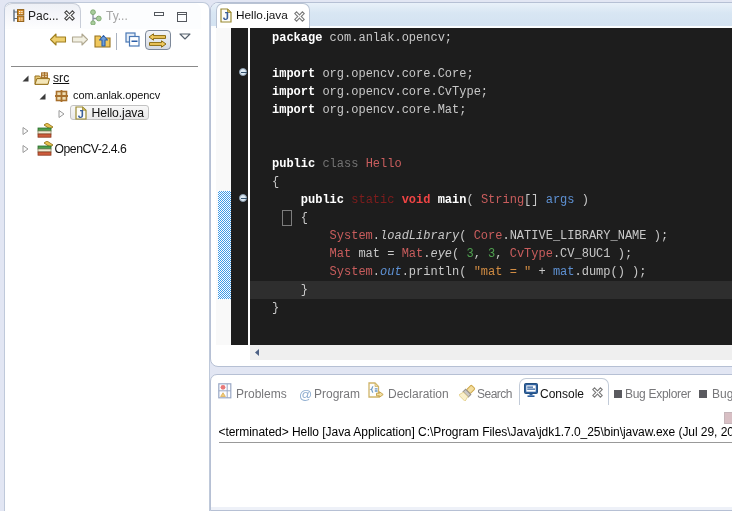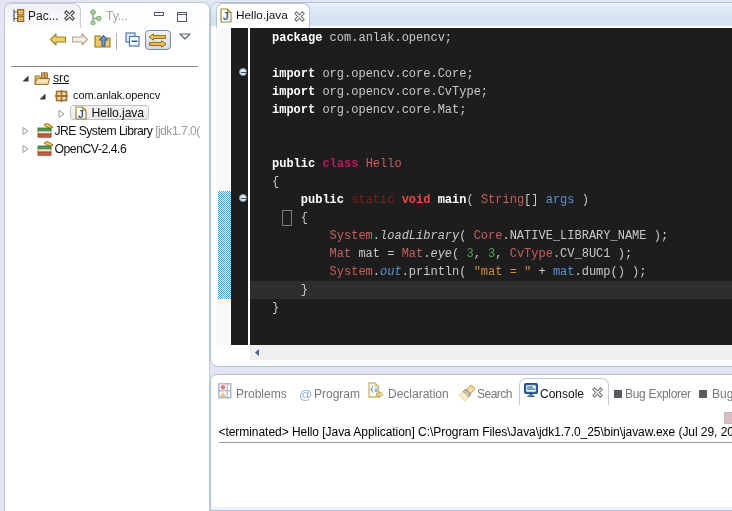--- a/index.html
+++ b/index.html
@@ -120,21 +120,20 @@
 
   <svg class="abs" style="left:16px; top:122.5px;" width="9" height="10" viewBox="0 0 9 10">
     <path d="M2 1.5 L7 5 L2 8.5 Z" fill="#fcfcfc" stroke="#9a9a9a" stroke-width="1"></path>
   </svg>
   <svg class="abs" style="left:31.5px; top:119.5px;" width="17" height="15" viewBox="0 0 17 15">
     <path d="M10 0 L16 4 L13 6 L7 2 Z" fill="#e8c050" stroke="#8a6a10" stroke-width="0.8"></path>
     <rect x="1" y="5" width="13" height="3" fill="#4d9e4d" stroke="#2a6a2a" stroke-width="0.8"></rect>
     <rect x="1" y="8" width="13" height="3" fill="#f0ead2" stroke="#8a8a6a" stroke-width="0.8"></rect>
     <rect x="1" y="11" width="13" height="3.2" fill="#cd5c3c" stroke="#8a3a20" stroke-width="0.8"></rect>
   </svg>
-  <div class="abs" style="left:49.5px; top:120.5px; font-size:12.2px; color:#111; letter-spacing:-0.55px; white-space:nowrap;">JRE System Library <span style="color:#9a9a9a;">[jdk1.7.0(</span></div>
 
   <svg class="abs" style="left:16px; top:140.5px;" width="9" height="10" viewBox="0 0 9 10">
     <path d="M2 1.5 L7 5 L2 8.5 Z" fill="#fcfcfc" stroke="#9a9a9a" stroke-width="1"></path>
   </svg>
   <svg class="abs" style="left:31.5px; top:137.5px;" width="17" height="15" viewBox="0 0 17 15">
     <path d="M10 0 L16 4 L13 6 L7 2 Z" fill="#e8c050" stroke="#8a6a10" stroke-width="0.8"></path>
     <rect x="1" y="5" width="13" height="3" fill="#4d9e4d" stroke="#2a6a2a" stroke-width="0.8"></rect>
     <rect x="1" y="8" width="13" height="3" fill="#f0ead2" stroke="#8a8a6a" stroke-width="0.8"></rect>
     <rect x="1" y="11" width="13" height="3.2" fill="#cd5c3c" stroke="#8a3a20" stroke-width="0.8"></rect>
   </svg>
@@ -175,21 +174,21 @@
   <div class="abs" style="left:28px; top:191px; width:8px; height:8px; border-radius:50%; background:#dce8f2; border:1px solid #8a9cae;"></div>
   <div class="abs" style="left:30px; top:195px; width:6px; height:1.3px; background:#33506b;"></div>
 
   <pre class="abs mono" style="left:39px; top:26px; font-size:12px; line-height:18px; color:#c8c8c8;padding-left:22px;"><span style="color:#fff;font-weight:bold">package</span> com.anlak.opencv;
 
 <span style="color:#fff;font-weight:bold">import</span> org.opencv.core.Core;
 <span style="color:#fff;font-weight:bold">import</span> org.opencv.core.CvType;
 <span style="color:#fff;font-weight:bold">import</span> org.opencv.core.Mat;
 
 
-<span style="color:#fff;font-weight:bold">public</span> <span style="color:#be185d;font-weight:bold">class</span> <span style="color:#c95d5d">Hello</span>
+<span style="color:#fff;font-weight:bold">public</span> <span style="color:#737373;font-weight:normal">class</span> <span style="color:#c95d5d">Hello</span>
 {
     <span style="color:#fff;font-weight:bold">public</span> <span style="color:#7f1d1d;font-weight:normal">static</span> <span style="color:#ef4444;font-weight:bold">void</span> <span style="color:#fff;font-weight:bold">main</span>( <span style="color:#c95d5d">String</span>[] <span style="color:#5e91d3">args</span> )
     {
         <span style="color:#c95d5d">System</span>.<span style="font-style:italic">loadLibrary</span>( <span style="color:#c95d5d">Core</span>.NATIVE_LIBRARY_NAME );
         <span style="color:#c95d5d">Mat</span> mat = <span style="color:#c95d5d">Mat</span>.<span style="font-style:italic">eye</span>( <span style="color:#4fa14f">3</span>, <span style="color:#4fa14f">3</span>, <span style="color:#c95d5d">CvType</span>.CV_8UC1 );
         <span style="color:#c95d5d">System</span>.<span style="color:#5e91d3;font-style:italic">out</span>.println( <span style="color:#d18c43">"mat = "</span> + <span style="color:#5e91d3">mat</span>.dump() );
     }
 }</pre>
 
   <div class="abs" style="left:38.5px; top:342px; width:491px; height:15px; background:#efefef;"></div>

